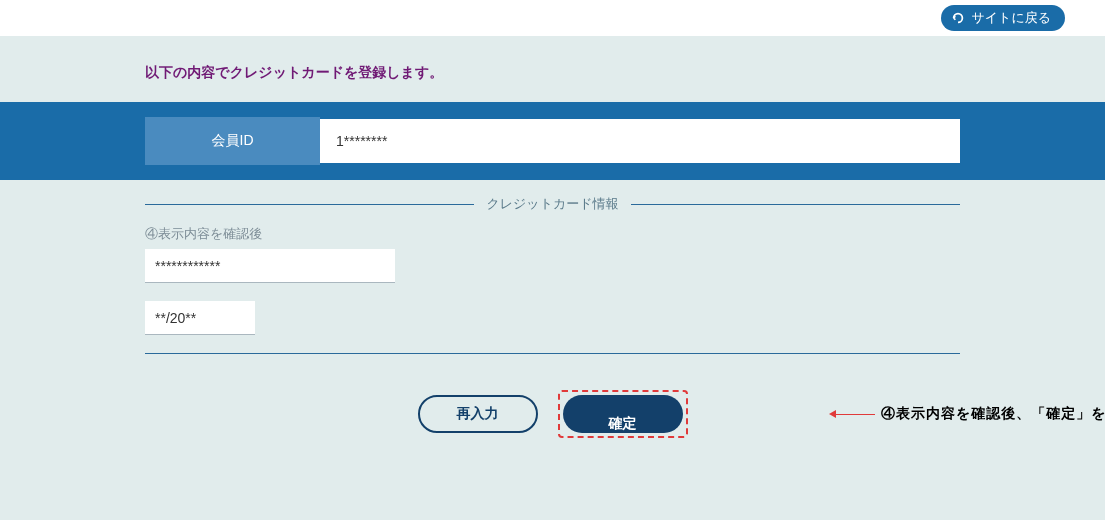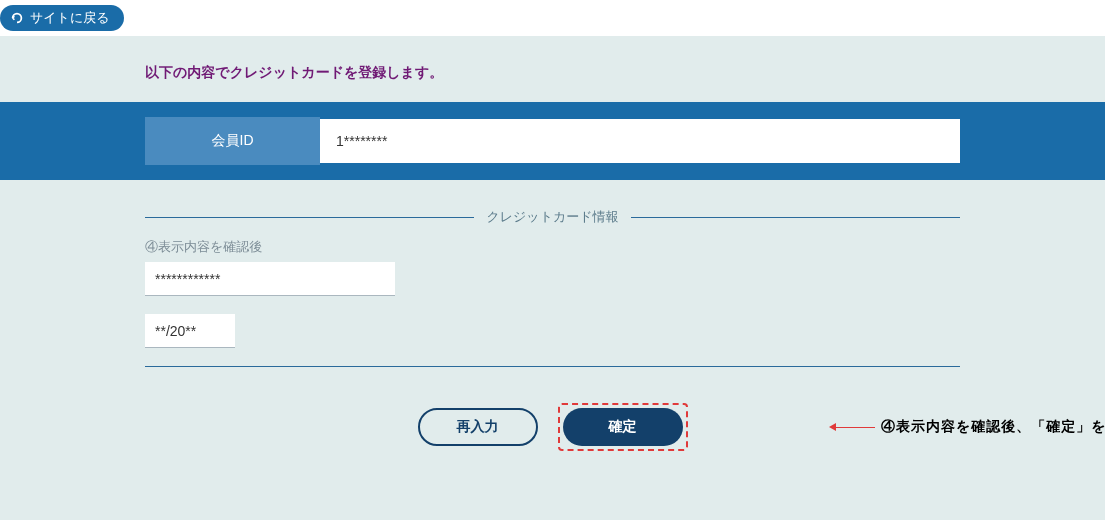--- a/index.html
+++ b/index.html
@@ -6,21 +6,21 @@
     body {
       width: 1105px;
       height: 520px;
       font-family: "Hiragino Kaku Gothic Pro", "Meiryo", sans-serif;
       background: #ffffff;
       position: relative;
     }
     .top-bar {
       height: 36px;
       display: flex;
-      justify-content: flex-start;
+      justify-content: flex-end;
       align-items: center;
       padding-right: 40px;
     }
     .return-link {
       background: #1a6ca8;
       color: #ffffff;
       border-radius: 14px;
       padding: 4px 14px 4px 10px;
       font-size: 13px;
       display: flex;
@@ -68,21 +68,21 @@
       color: #333333;
       height: 44px;
       flex: 1;
       margin-right: 145px;
       display: flex;
       align-items: center;
       padding-left: 16px;
       font-size: 14px;
     }
     .section-wrap {
-      padding: 28px 145px 0 145px;
+      padding: 15px 145px 0 145px;
     }
     .section-header-row {
       display: flex;
       align-items: center;
       margin-bottom: 12px;
     }
     .section-line {
       flex: 1;
       height: 1px;
       background: #2a6a9b;
@@ -106,21 +106,21 @@
       border-bottom: 1px solid #aab7bf;
       height: 34px;
       width: 250px;
       padding: 0 10px;
       font-size: 14px;
       color: #333333;
       display: flex;
       align-items: center;
     }
     .field-box.small {
-      width: 90px;
+      width: 110px;
     }
     .bottom-divider {
       height: 1px;
       background: #2a6a9b;
       margin-top: 12px;
     }
     .button-row {
       display: flex;
       justify-content: center;
       align-items: center;
@@ -150,21 +150,21 @@
     .btn-primary {
       background: #13406a;
       color: #ffffff;
       border: none;
       border-radius: 20px;
       height: 38px;
       width: 120px;
       font-size: 14px;
       font-weight: 600;
       display: flex;
-      align-items: center;
+      align-items: flex-end;
       justify-content: center;
       cursor: pointer;
     }
     .annotation-group {
       position: absolute;
       left: 690px;
       top: 50%;
       transform: translateY(-50%);
       display: flex;
       align-items: center;

